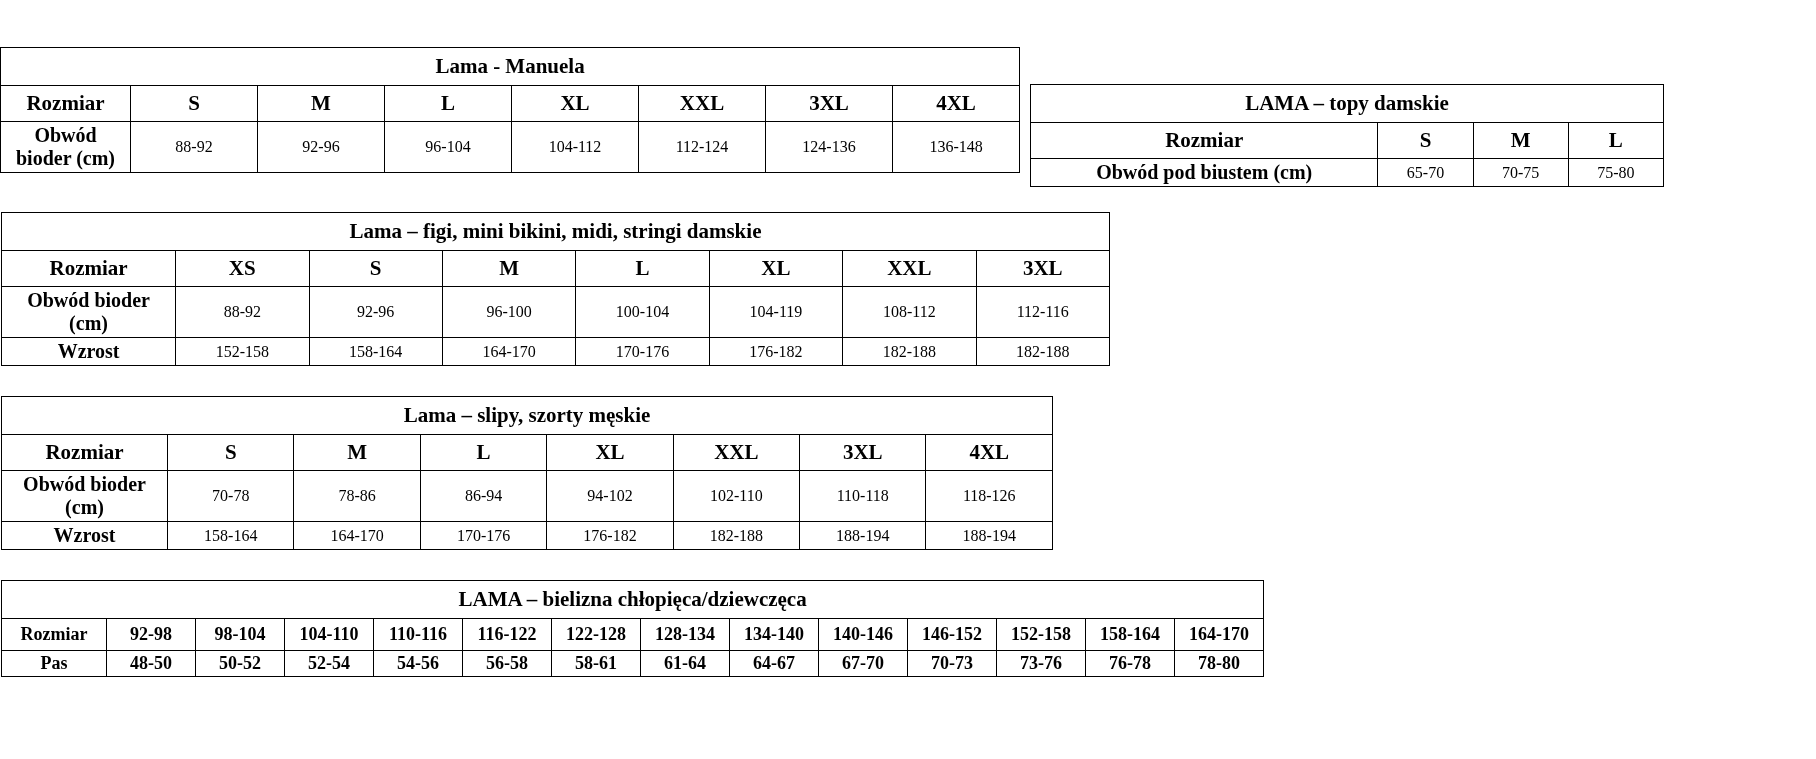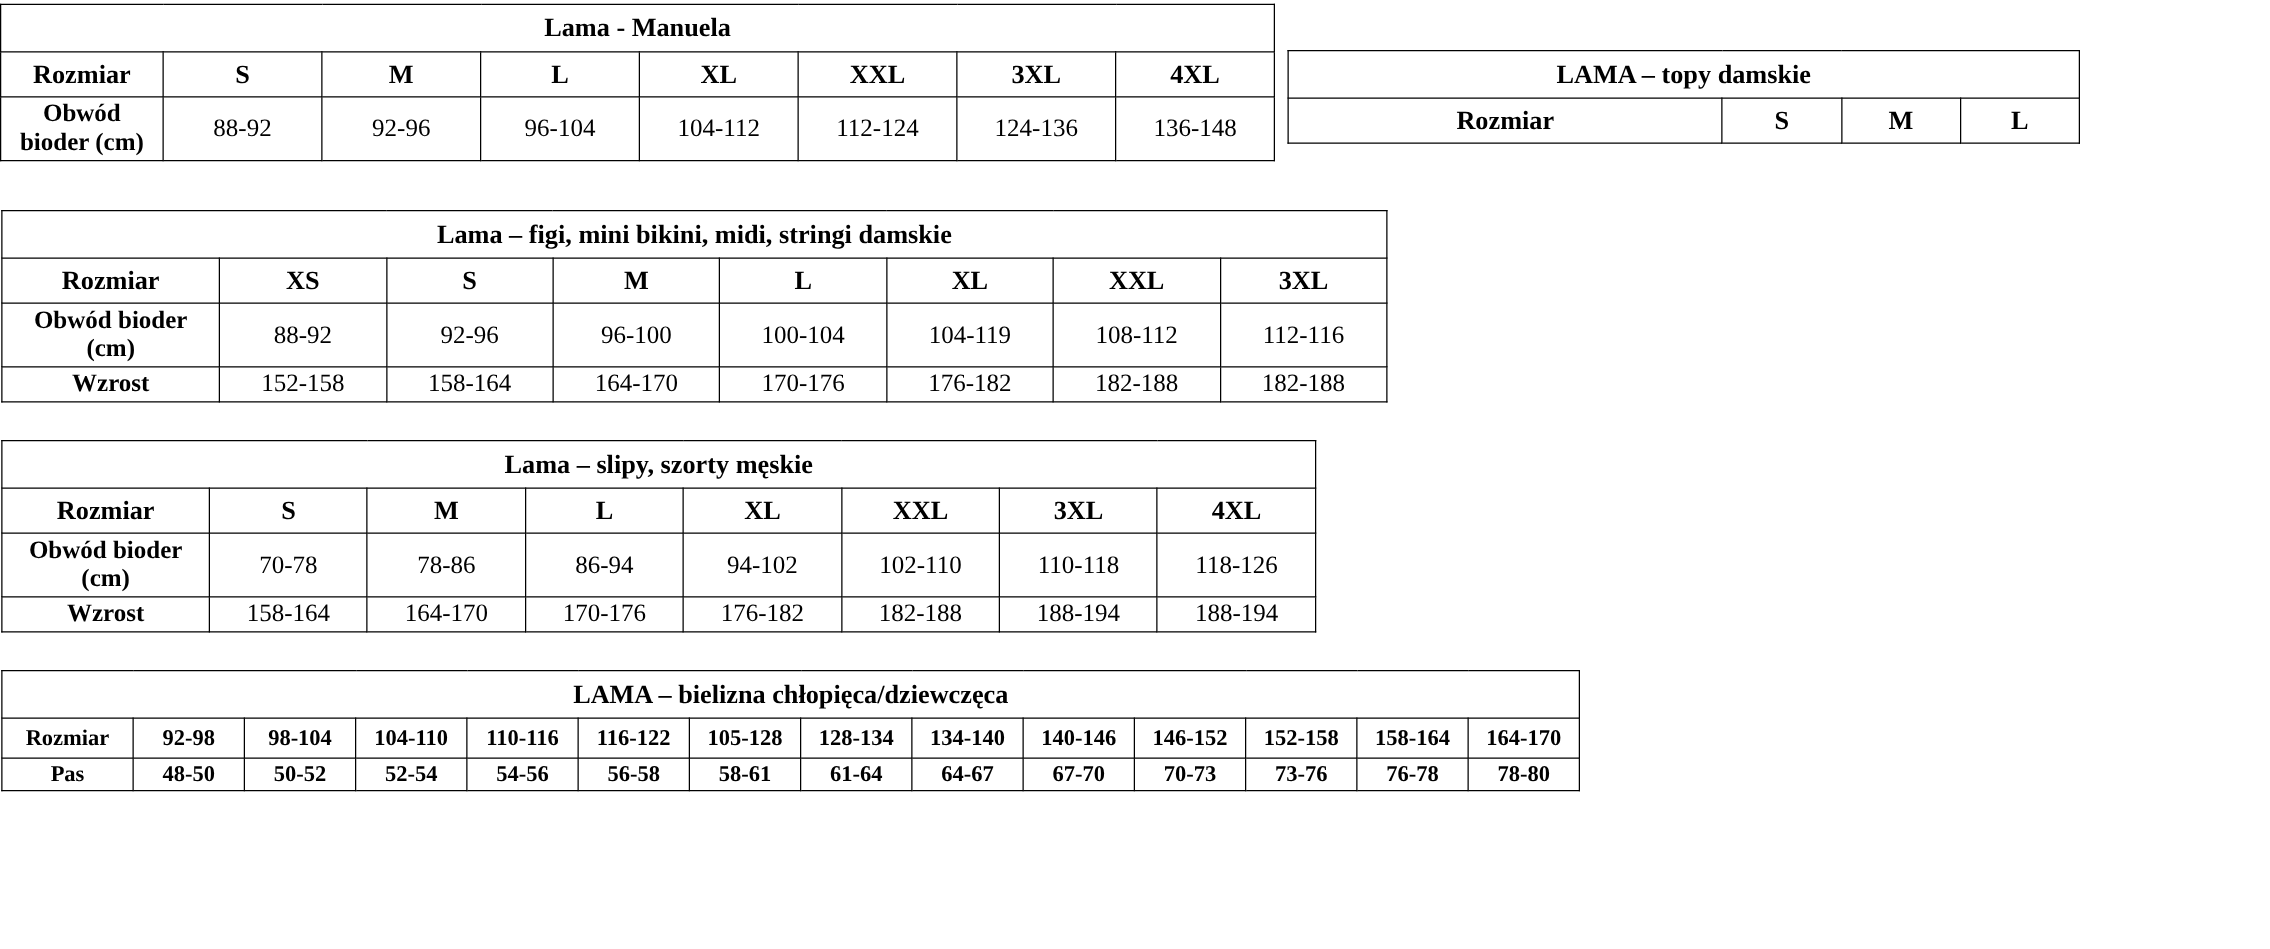--- a/index.html
+++ b/index.html
@@ -17,20 +17,21 @@
   }
   .page {
     position: relative;
     width: 1816px;
     height: 759px;
   }
   table.sz {
     border-collapse: collapse;
     table-layout: fixed;
     background: #ffffff;
+    margin-top: 44px;
   }
   table.sz td, table.sz th {
     border: 1px solid #000000;
     text-align: center;
     vertical-align: middle;
     padding: 2px 4px;
     font-weight: normal;
   }
   table.sz .title {
     font-weight: bold;
@@ -41,21 +42,21 @@
     font-weight: bold;
     font-size: 21px;
     padding: 5px 4px;
   }
   table.sz .rowlabel {
     font-weight: bold;
     font-size: 20px;
     line-height: 1.15;
   }
   table.sz .val {
-    font-size: 20px;
+    font-size: 16px;
   }
   
   .blk { position: absolute; }
   #tbl-manuela { left: 0px; top: 3px; width: 1020px; }
   #tbl-topy    { left: 1030px; top: 40px; width: 634px; }
   #tbl-figi    { left: 1px; top: 168px; width: 1109px; }
   #tbl-slipy   { left: 1px; top: 352px; width: 1052px; }
   #tbl-dziec   { left: 1px; top: 536px; width: 1103px; }
 
   #tbl-manuela col.c0 { width: 130px; }
@@ -129,20 +130,26 @@
     <tbody>
       <tr>
         <td class="title" colspan="4">LAMA – topy damskie</td>
       </tr>
       <tr>
         <td class="hdr">Rozmiar</td>
         <td class="hdr">S</td>
         <td class="hdr">M</td>
         <td class="hdr">L</td>
       </tr>
+      <tr>
+        <td class="rowlabel">Obwód pod biustem (cm)</td>
+        <td class="val">65-70</td>
+        <td class="val">70-75</td>
+        <td class="val">75-80</td>
+      </tr>
     </tbody>
   </table>
 
   <table class="sz blk" id="tbl-figi">
     <colgroup>
       <col class="c0">
         <col class="cx">
         <col class="cx">
         <col class="cx">
         <col class="cx">
@@ -256,21 +263,21 @@
       <tr>
         <td class="title" colspan="14">LAMA – bielizna chłopięca/dziewczęca</td>
       </tr>
       <tr>
         <td class="hdr">Rozmiar</td>
         <td class="hdr">92-98</td>
         <td class="hdr">98-104</td>
         <td class="hdr">104-110</td>
         <td class="hdr">110-116</td>
         <td class="hdr">116-122</td>
-        <td class="hdr">105-128</td>
+        <td class="hdr">122-128</td>
         <td class="hdr">128-134</td>
         <td class="hdr">134-140</td>
         <td class="hdr">140-146</td>
         <td class="hdr">146-152</td>
         <td class="hdr">152-158</td>
         <td class="hdr">158-164</td>
         <td class="hdr">164-170</td>
       </tr>
       <tr>
         <td class="rowlabel">Pas</td>

